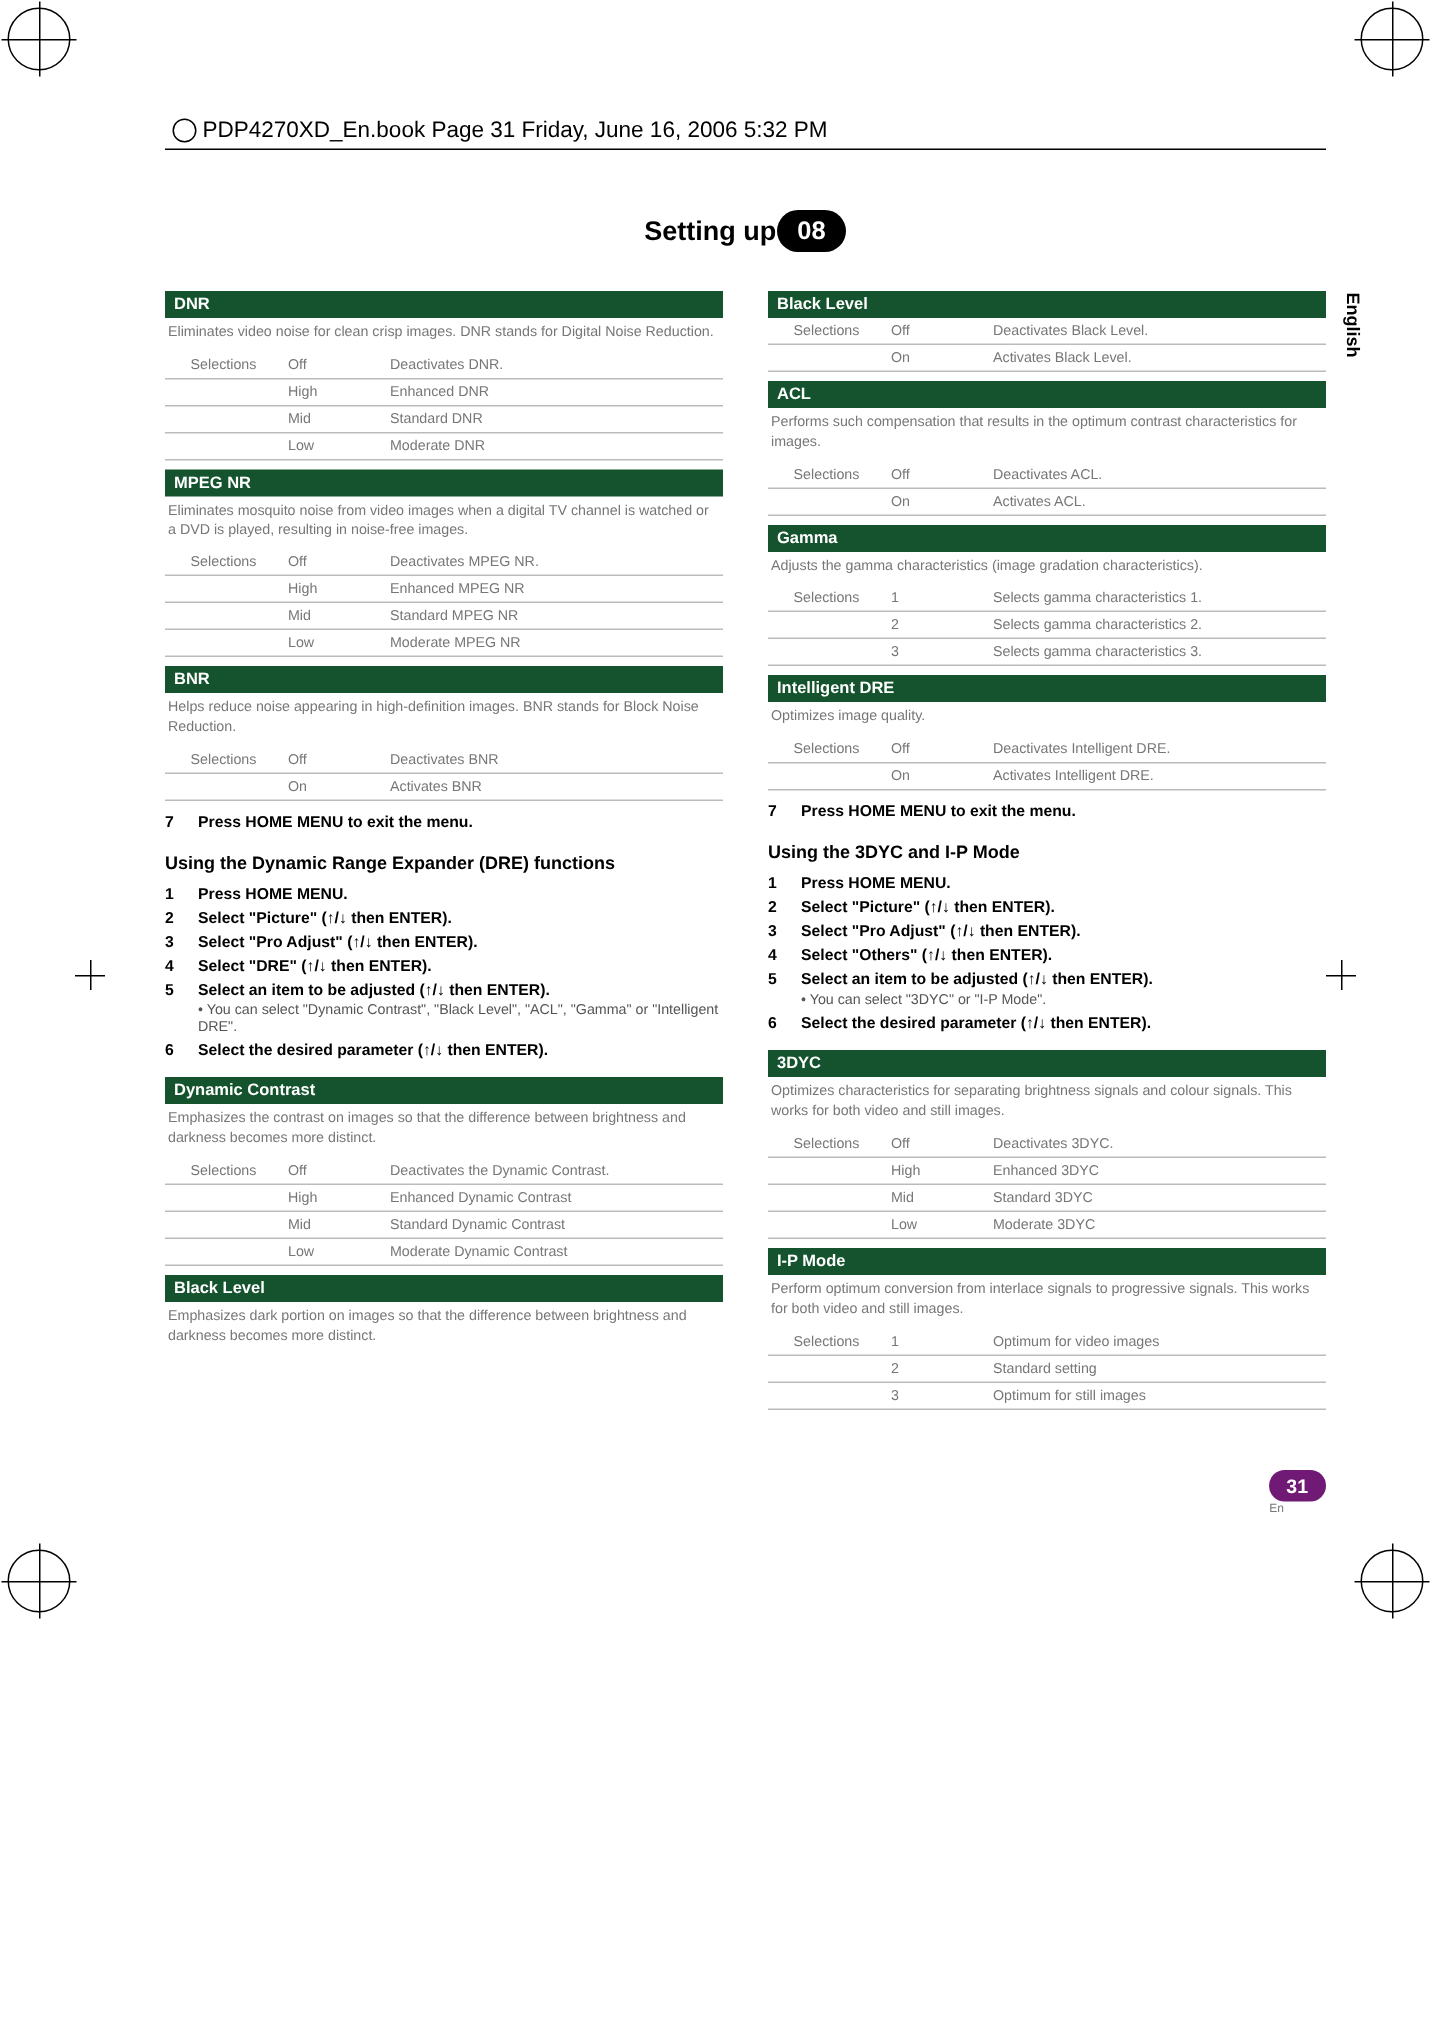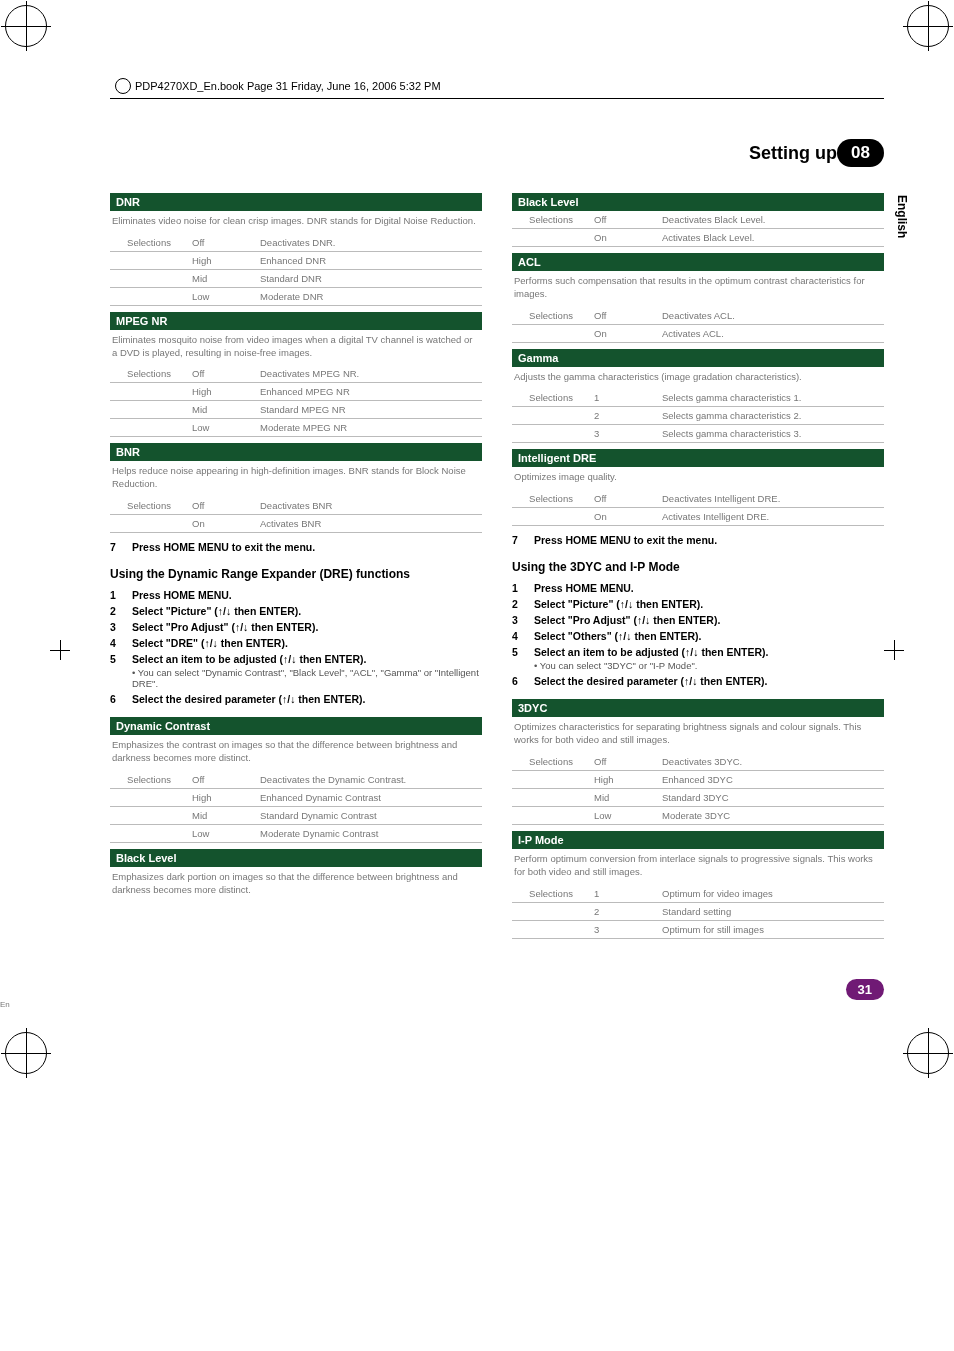--- a/index.html
+++ b/index.html
@@ -44,34 +44,34 @@
   .mid-marks { position:absolute; width:100%; }
   .mid-cross { position:absolute; width:20px; height:20px; }
   .mid-cross::before { content:""; position:absolute; width:1px; height:20px; background:#000; left:50%; }
   .mid-cross::after { content:""; position:absolute; height:1px; width:20px; background:#000; top:50%; }
 
   .header-line {
     border-top:1px solid #000;
     margin: 0 70px 0 110px;
   }
   .header-meta {
-    font-size: 11px;
+    font-size: 15px;
     color:#000;
     margin: 8px 0 4px 115px;
     display:flex;
     align-items:center;
     gap:4px;
   }
   .header-meta .spiral {
     width:14px; height:14px; border:1px solid #000; border-radius:50%; display:inline-block; position:relative;
   }
   .title-row {
     display:flex;
     align-items:center;
-    justify-content:flex-end;
+    justify-content:center;
     margin: 40px 70px 20px 110px;
   }
   .title-row h1 {
     font-size: 18px;
     font-weight: bold;
     margin:0;
   }
   .badge-08 {
     background:#000;
     color:#fff;
@@ -135,21 +135,21 @@
     justify-content:flex-end;
   }
   .page-badge {
     background:#701a75;
     color:#fff;
     font-weight:bold;
     font-size:13px;
     border-radius:12px;
     padding:3px 12px;
   }
-  .page-sub { font-size:8px; color:#777; margin-right:98px; }
+  .page-sub { font-size:8px; color:#777; text-align:right; margin-right:98px; }
 </style>
 </head>
 <body>
 
 <div class="page">
 
   <div class="top-marks">
     <div class="reg-circle left"></div>
     <div class="reg-circle right"></div>
   </div>

